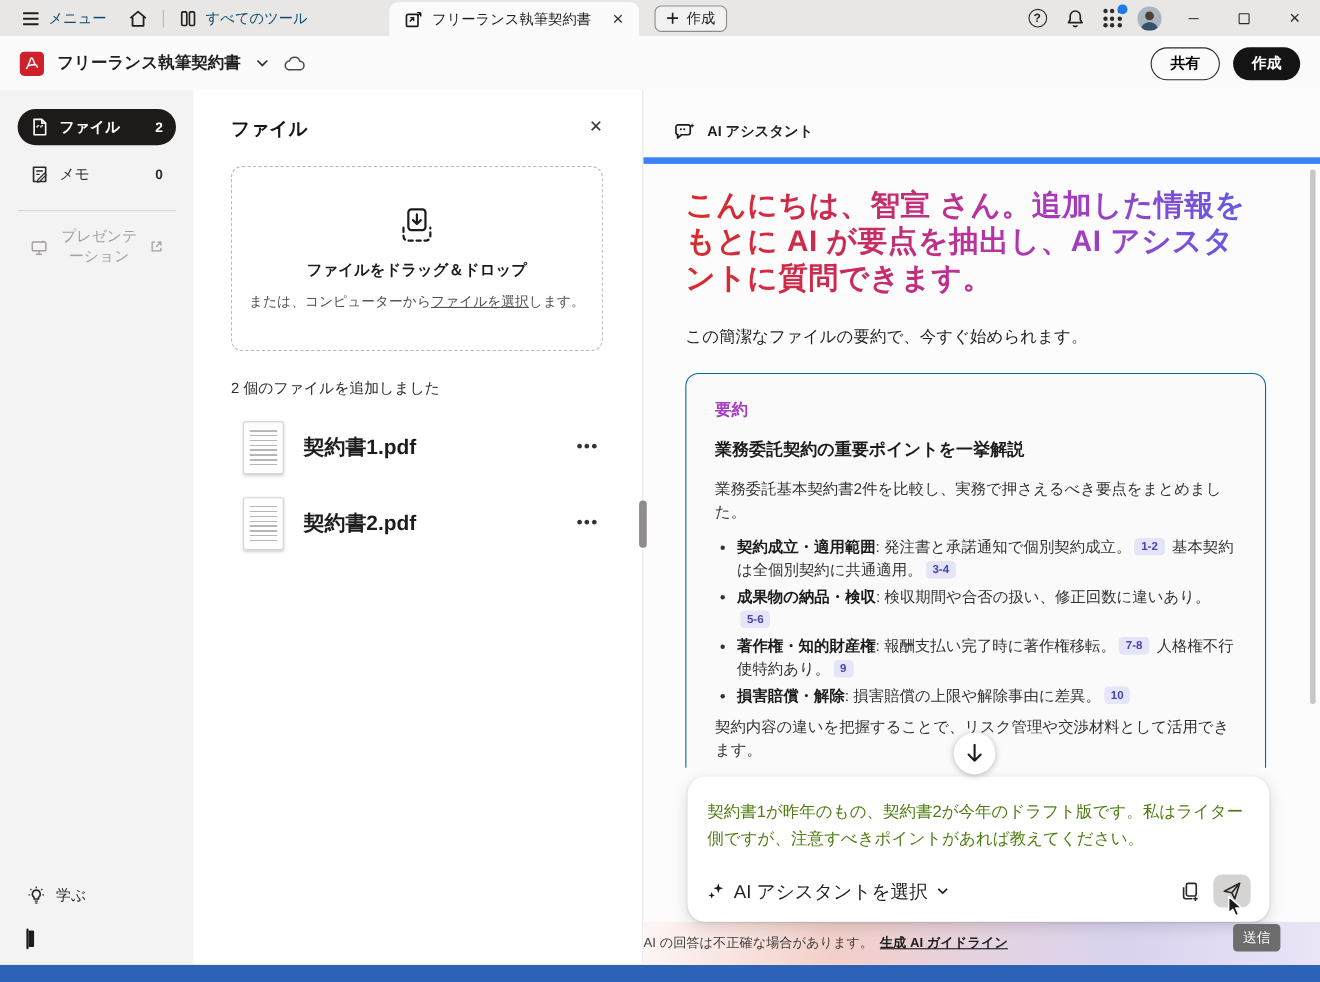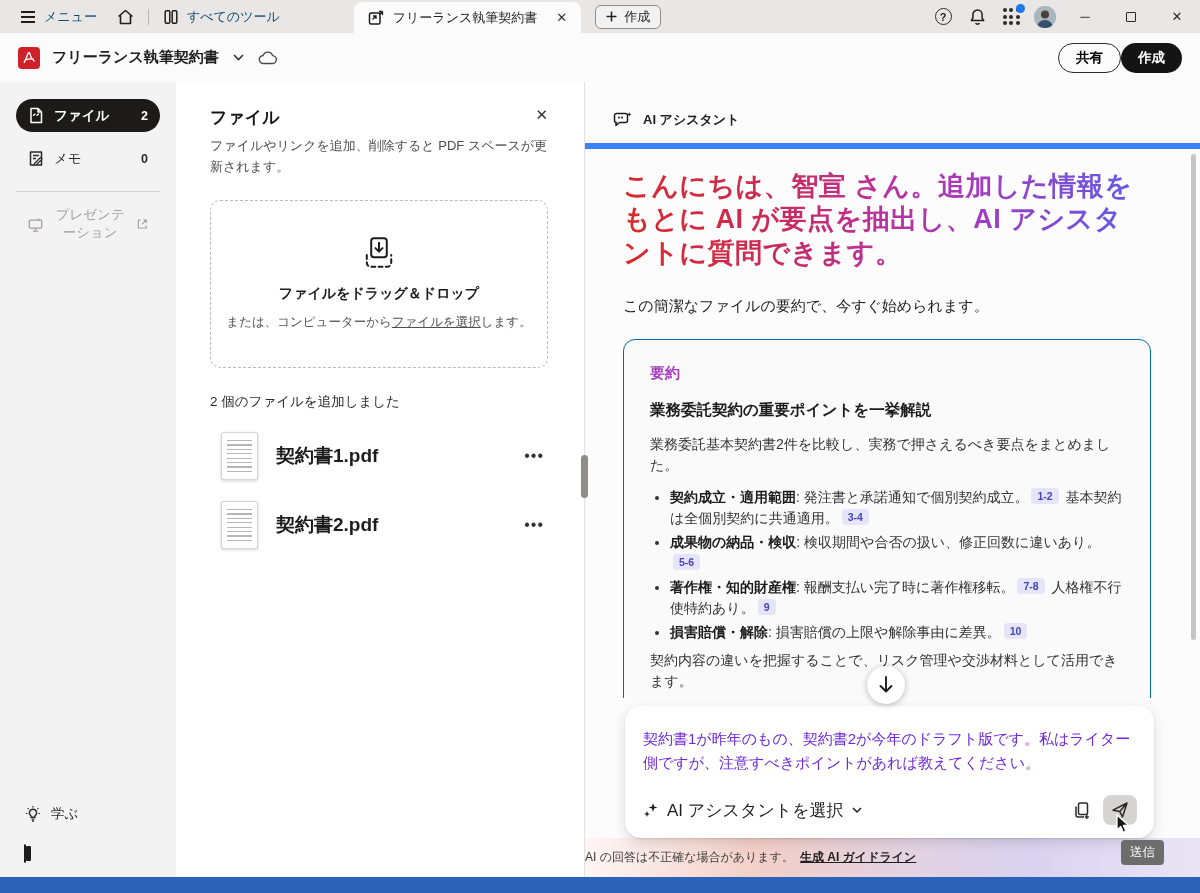--- a/index.html
+++ b/index.html
@@ -24,21 +24,21 @@
   .avatar { width:22px; height:22px; border-radius:50%; overflow:hidden; background:#b9c7cf; }
   .win-btn { width:46px; height:33px; display:flex; align-items:center; justify-content:center; font-size:13px; color:#2a2a2a; }
   .max-glyph { width:10px; height:10px; border:1.2px solid #2a2a2a; border-radius:1px; }
 
   
   .docbar { height:49px; background:#fcfbfb; display:flex; align-items:center; padding:0 18px; flex-shrink:0; }
   .acrobat-logo { width:22px; height:22px; background:#cf2129; border-radius:4px; display:flex; align-items:center; justify-content:center; }
   .doc-title { font-size:15px; font-weight:600; margin-left:12px; }
   .doc-chevron { margin-left:14px; color:#333; }
   .doc-cloud { margin-left:14px; color:#444; }
-  .docbar-right { margin-left:auto; display:flex; align-items:center; }
+  .docbar-right { margin-left:auto; display:flex; align-items:center; gap:12px; }
   .btn-share { height:30px; padding:0 17px; border:1.6px solid #2b2b2b; border-radius:16px; background:transparent; font-size:13.5px; font-weight:600; display:flex; align-items:center; }
   .btn-create { height:30px; padding:0 17px; border-radius:16px; background:#141414; color:#fff; font-size:13.5px; font-weight:700; display:flex; align-items:center; border:none; }
 
   
   .content { flex:1; display:flex; min-height:0; }
 
   
   .rail { width:176px; background:#f4f3f3; position:relative; flex-shrink:0; padding-top:17px; }
   .rail-item { margin:0 16px 10px; height:33px; display:flex; align-items:center; gap:10px; padding:0 12px; border-radius:17px; font-size:13.5px; color:#2a2a2a; }
   .rail-item.active { background:#1d1b1a; color:#fff; font-weight:600; }
@@ -81,21 +81,21 @@
   .summary-card { width:528px; background:#fbfafa; border:1px solid #0369a1; border-radius:12px; padding:22px 26px 18px; font-size:14px; line-height:1.5; color:#333; }
   .sum-label { color:#a53cc0; font-weight:700; font-size:15px; margin-bottom:13px; }
   .sum-title { font-weight:700; font-size:15.5px; color:#1c1c1c; margin-bottom:13px; }
   .sum-lead { margin-bottom:11px; }
   .sum-bullets { margin:0 0 7px 20px; }
   .sum-bullets li { margin-bottom:3px; }
   .sum-bullets strong { color:#1c1c1c; }
   .cite { display:inline-block; background:#e5e4f8; color:#4545b3; font-size:10.5px; font-weight:700; padding:0 6px; border-radius:4px; line-height:16px; vertical-align:2px; margin:0 3px; }
   .scroll-down { position:absolute; left:282px; top:584px; width:38px; height:38px; border-radius:50%; background:#fff; border:none; box-shadow:0 1px 6px rgba(0,0,0,.28); font-size:18px; font-weight:600; color:#1c1c1c; display:flex; align-items:center; justify-content:center; z-index:7; }
   .input-card { position:relative; flex-shrink:0; margin:8px 46px 0 40px; background:#fff; border-radius:16px; box-shadow:0 1px 2px rgba(0,0,0,.1),0 4px 14px rgba(0,0,0,.13); padding:21px 17px 13px 18px; z-index:5; }
-  .q-text { font-size:15px; line-height:1.65; color:#6d28d9; }
+  .q-text { font-size:15px; line-height:1.65; color:#4d7c0f; }
   .input-bottom { display:flex; align-items:center; margin-top:19px; }
   .assistant-select { display:flex; align-items:center; gap:8px; font-size:17px; color:#1f1f1f; background:none; border:none; }
   .input-actions { margin-left:auto; display:flex; align-items:center; gap:12px; }
   .icon-btn { background:none; border:none; color:#2a2a2a; display:flex; align-items:center; }
   .send-btn { width:34px; height:30px; border-radius:8px; background:#d6d3d3; border:none; display:flex; align-items:center; justify-content:center; color:#2a2a2a; }
   .ai-footer { flex-shrink:0; height:39px; margin-top:0; display:flex; align-items:center; justify-content:flex-start; gap:6px; font-size:12px; color:#3c3c3c;
       background:linear-gradient(90deg,#fdf6f5 0%,#f3cfc8 28%,#e4d3e2 52%,#d9d3ef 72%,#e9e5f6 100%); }
   .ai-footer a { color:#1e1e1e; font-weight:600; text-decoration:underline; }
   .ai-scrollbar { position:absolute; right:4px; top:72px; width:5px; height:486px; background:#c8c5c5; border-radius:3px; z-index:4; }
   .send-tooltip { position:absolute; right:36px; bottom:12px; background:#6d6d6d; color:#fff; font-size:12.5px; padding:4px 9px; border-radius:4px; z-index:9; }
@@ -260,21 +260,20 @@
         </div>
         <div><span class="panel-toggle"></span></div>
       </div>
     </div>
 
     <div class="files-panel">
       <div class="fp-head">
         <h2 class="fp-title">ファイル</h2>
         <button class="fp-close">✕</button>
       </div>
-      <p class="fp-desc">ファイルやリンクを追加、削除すると PDF スペースが更新されます。</p>
 
       <div class="dropzone">
         <svg width="40" height="38" viewBox="0 0 36 34">
           <rect x="11" y="2" width="14" height="17" rx="2.5" fill="none" stroke="#1c1c1c" stroke-width="1.8"></rect>
           <path d="M18 6 v7.5 M14.8 10.8 L18 14 l3.2-3.2" fill="none" stroke="#1c1c1c" stroke-width="1.8" stroke-linecap="round" stroke-linejoin="round"></path>
           <path d="M7 17 v7 a3.5 3.5 0 0 0 3.5 3.5 h15 A3.5 3.5 0 0 0 29 24 v-7" fill="none" stroke="#1c1c1c" stroke-width="1.8" stroke-dasharray="3.5 3" stroke-linecap="round"></path>
         </svg>
         <div class="dz-title">ファイルをドラッグ＆ドロップ</div>
         <div class="dz-sub"><span>または、コンピューターから</span><a>ファイルを選択</a><span>します。</span></div>
       </div>

